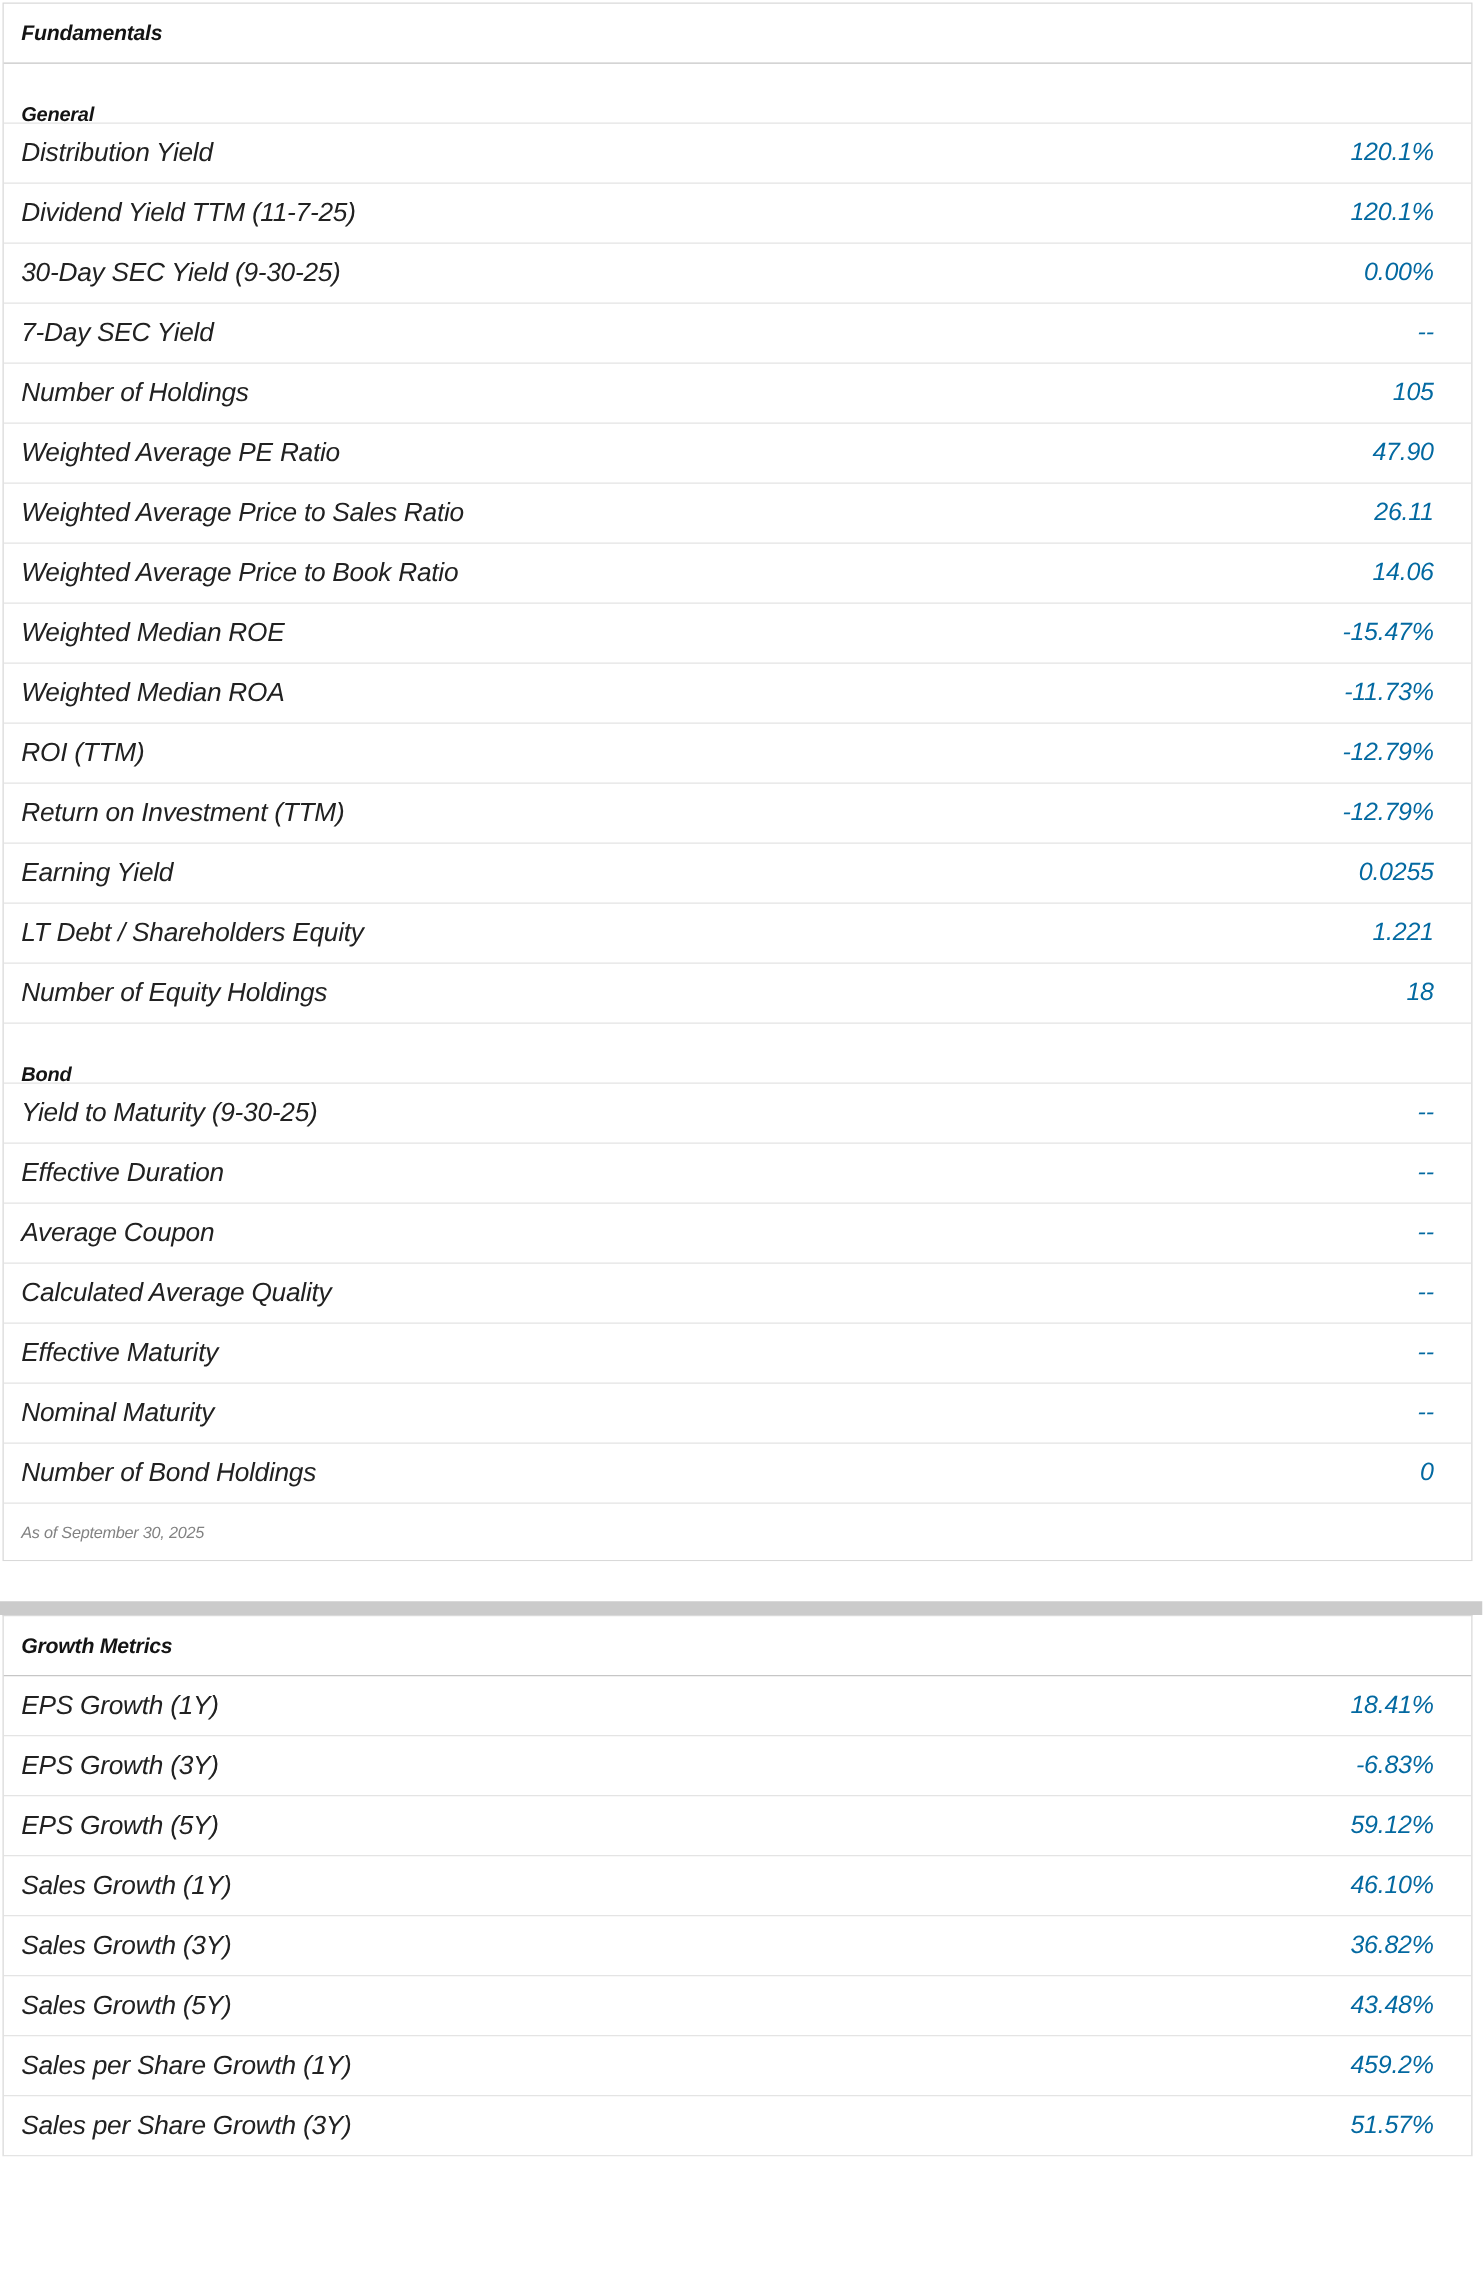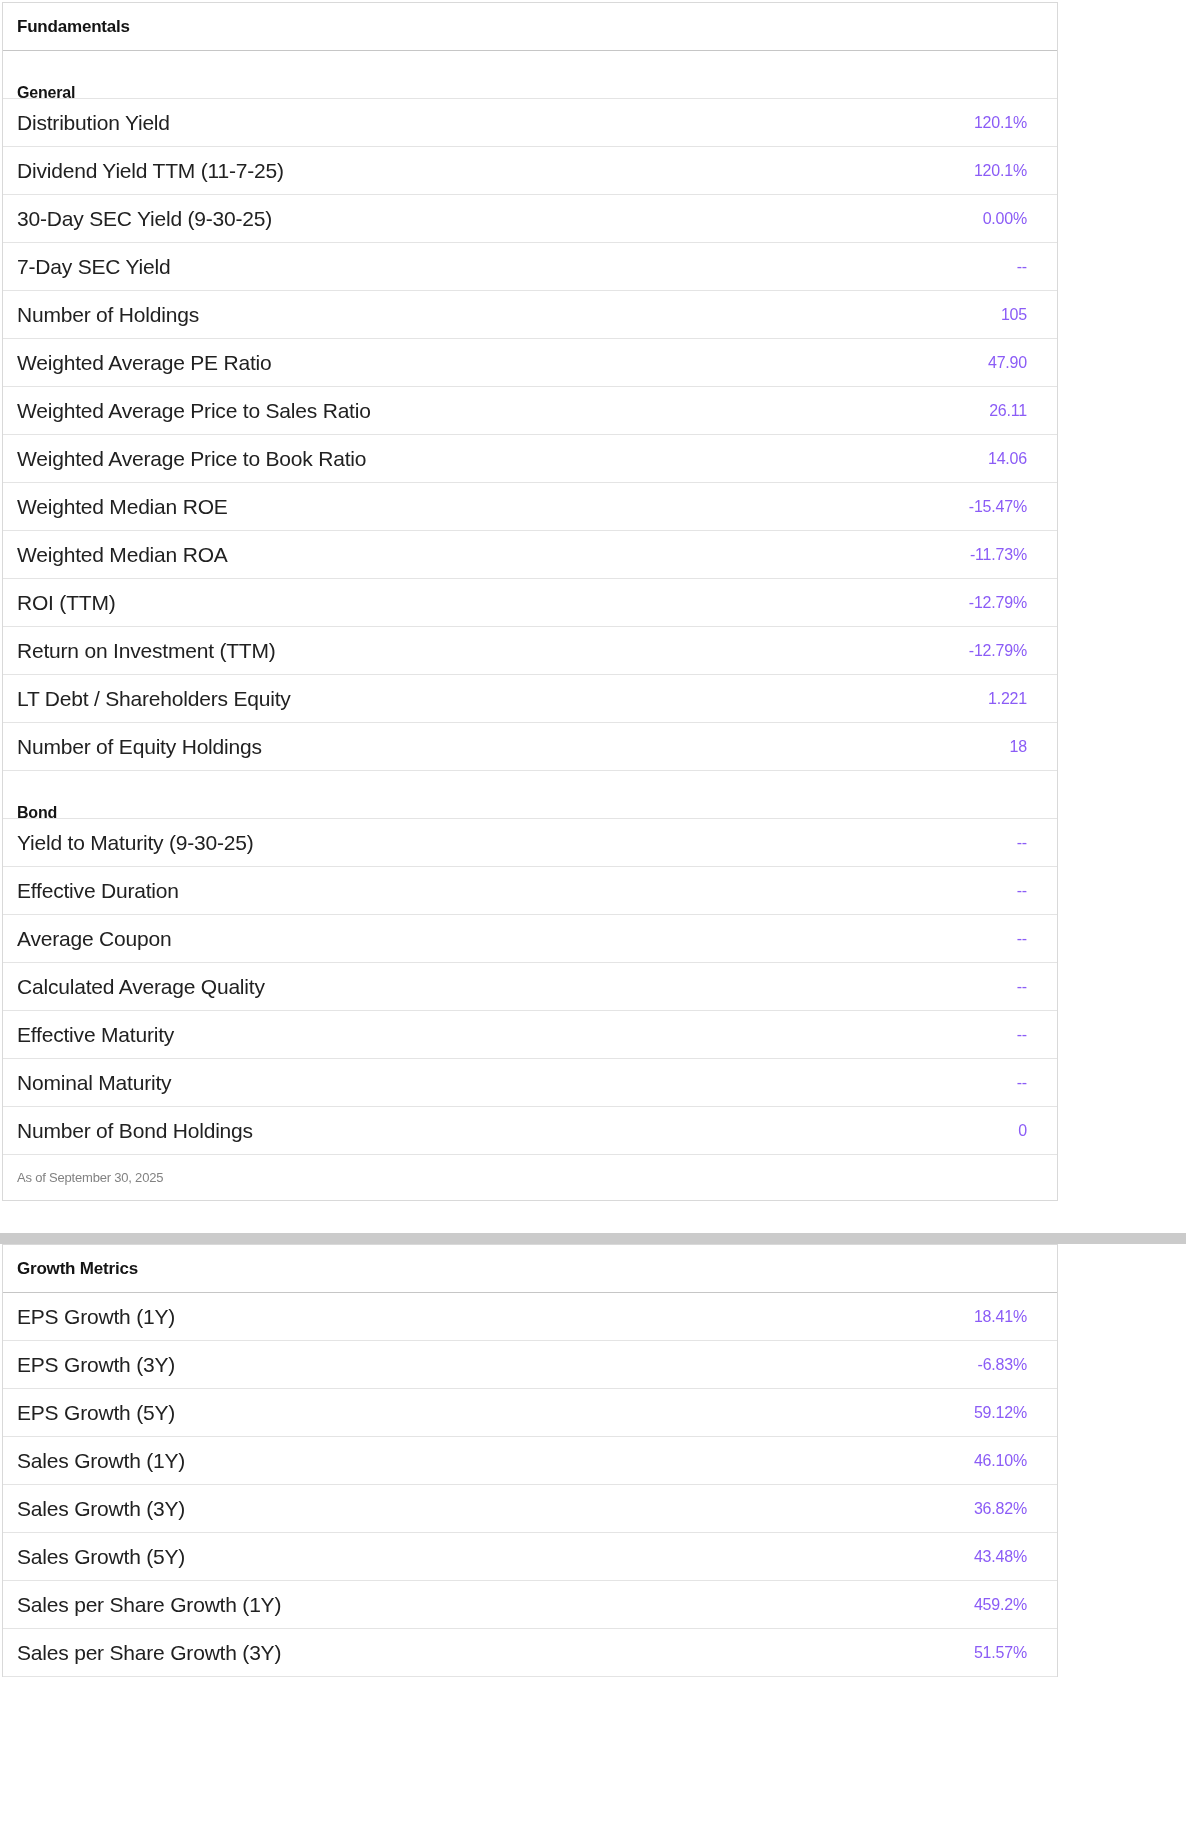--- a/index.html
+++ b/index.html
@@ -7,26 +7,27 @@
     padding: 0;
     background: #ffffff;
     width: 1186px;
     height: 1825px;
     overflow: hidden;
     font-family: "Liberation Sans", sans-serif;
     letter-spacing: -0.2px;
   }
   .card {
     margin-left: 2px;
-    width: 1056px;
+    width: 1176px;
     box-sizing: border-box;
     background: #ffffff;
     border-left: 1px solid #d9d9d9;
     border-right: 1px solid #d9d9d9;
     border-top: 1px solid #d9d9d9;
+    font-style: italic;
   }
   .card.first {
     margin-top: 2px;
     border-bottom: 1px solid #d9d9d9;
   }
   .card-header {
     height: 48px;
     display: flex;
     align-items: center;
     padding: 0 14px;
@@ -46,22 +47,22 @@
     justify-content: space-between;
     padding: 0 30px 0 14px;
     box-sizing: content-box;
   }
   .row .label {
     font-size: 21px;
     color: #212121;
     white-space: nowrap;
   }
   .row .value {
-    font-size: 16px;
-    color: #8b5cf6;
+    font-size: 20px;
+    color: #0369a1;
     white-space: nowrap;
     text-align: center;
   }
   .row.section {
     justify-content: flex-start;
   }
   .row.section .label {
     font-weight: 700;
     color: #141414;
     font-size: 16px;
@@ -140,20 +141,24 @@
       </div>
       <div class="row">
         <span class="label">ROI (TTM)</span>
         <span class="value">-12.79%</span>
       </div>
       <div class="row">
         <span class="label">Return on Investment (TTM)</span>
         <span class="value">-12.79%</span>
       </div>
       <div class="row">
+        <span class="label">Earning Yield</span>
+        <span class="value">0.0255</span>
+      </div>
+      <div class="row">
         <span class="label">LT Debt / Shareholders Equity</span>
         <span class="value">1.221</span>
       </div>
       <div class="row">
         <span class="label">Number of Equity Holdings</span>
         <span class="value">18</span>
       </div>
       <div class="row section">
         <span class="label">Bond</span>
       </div>

